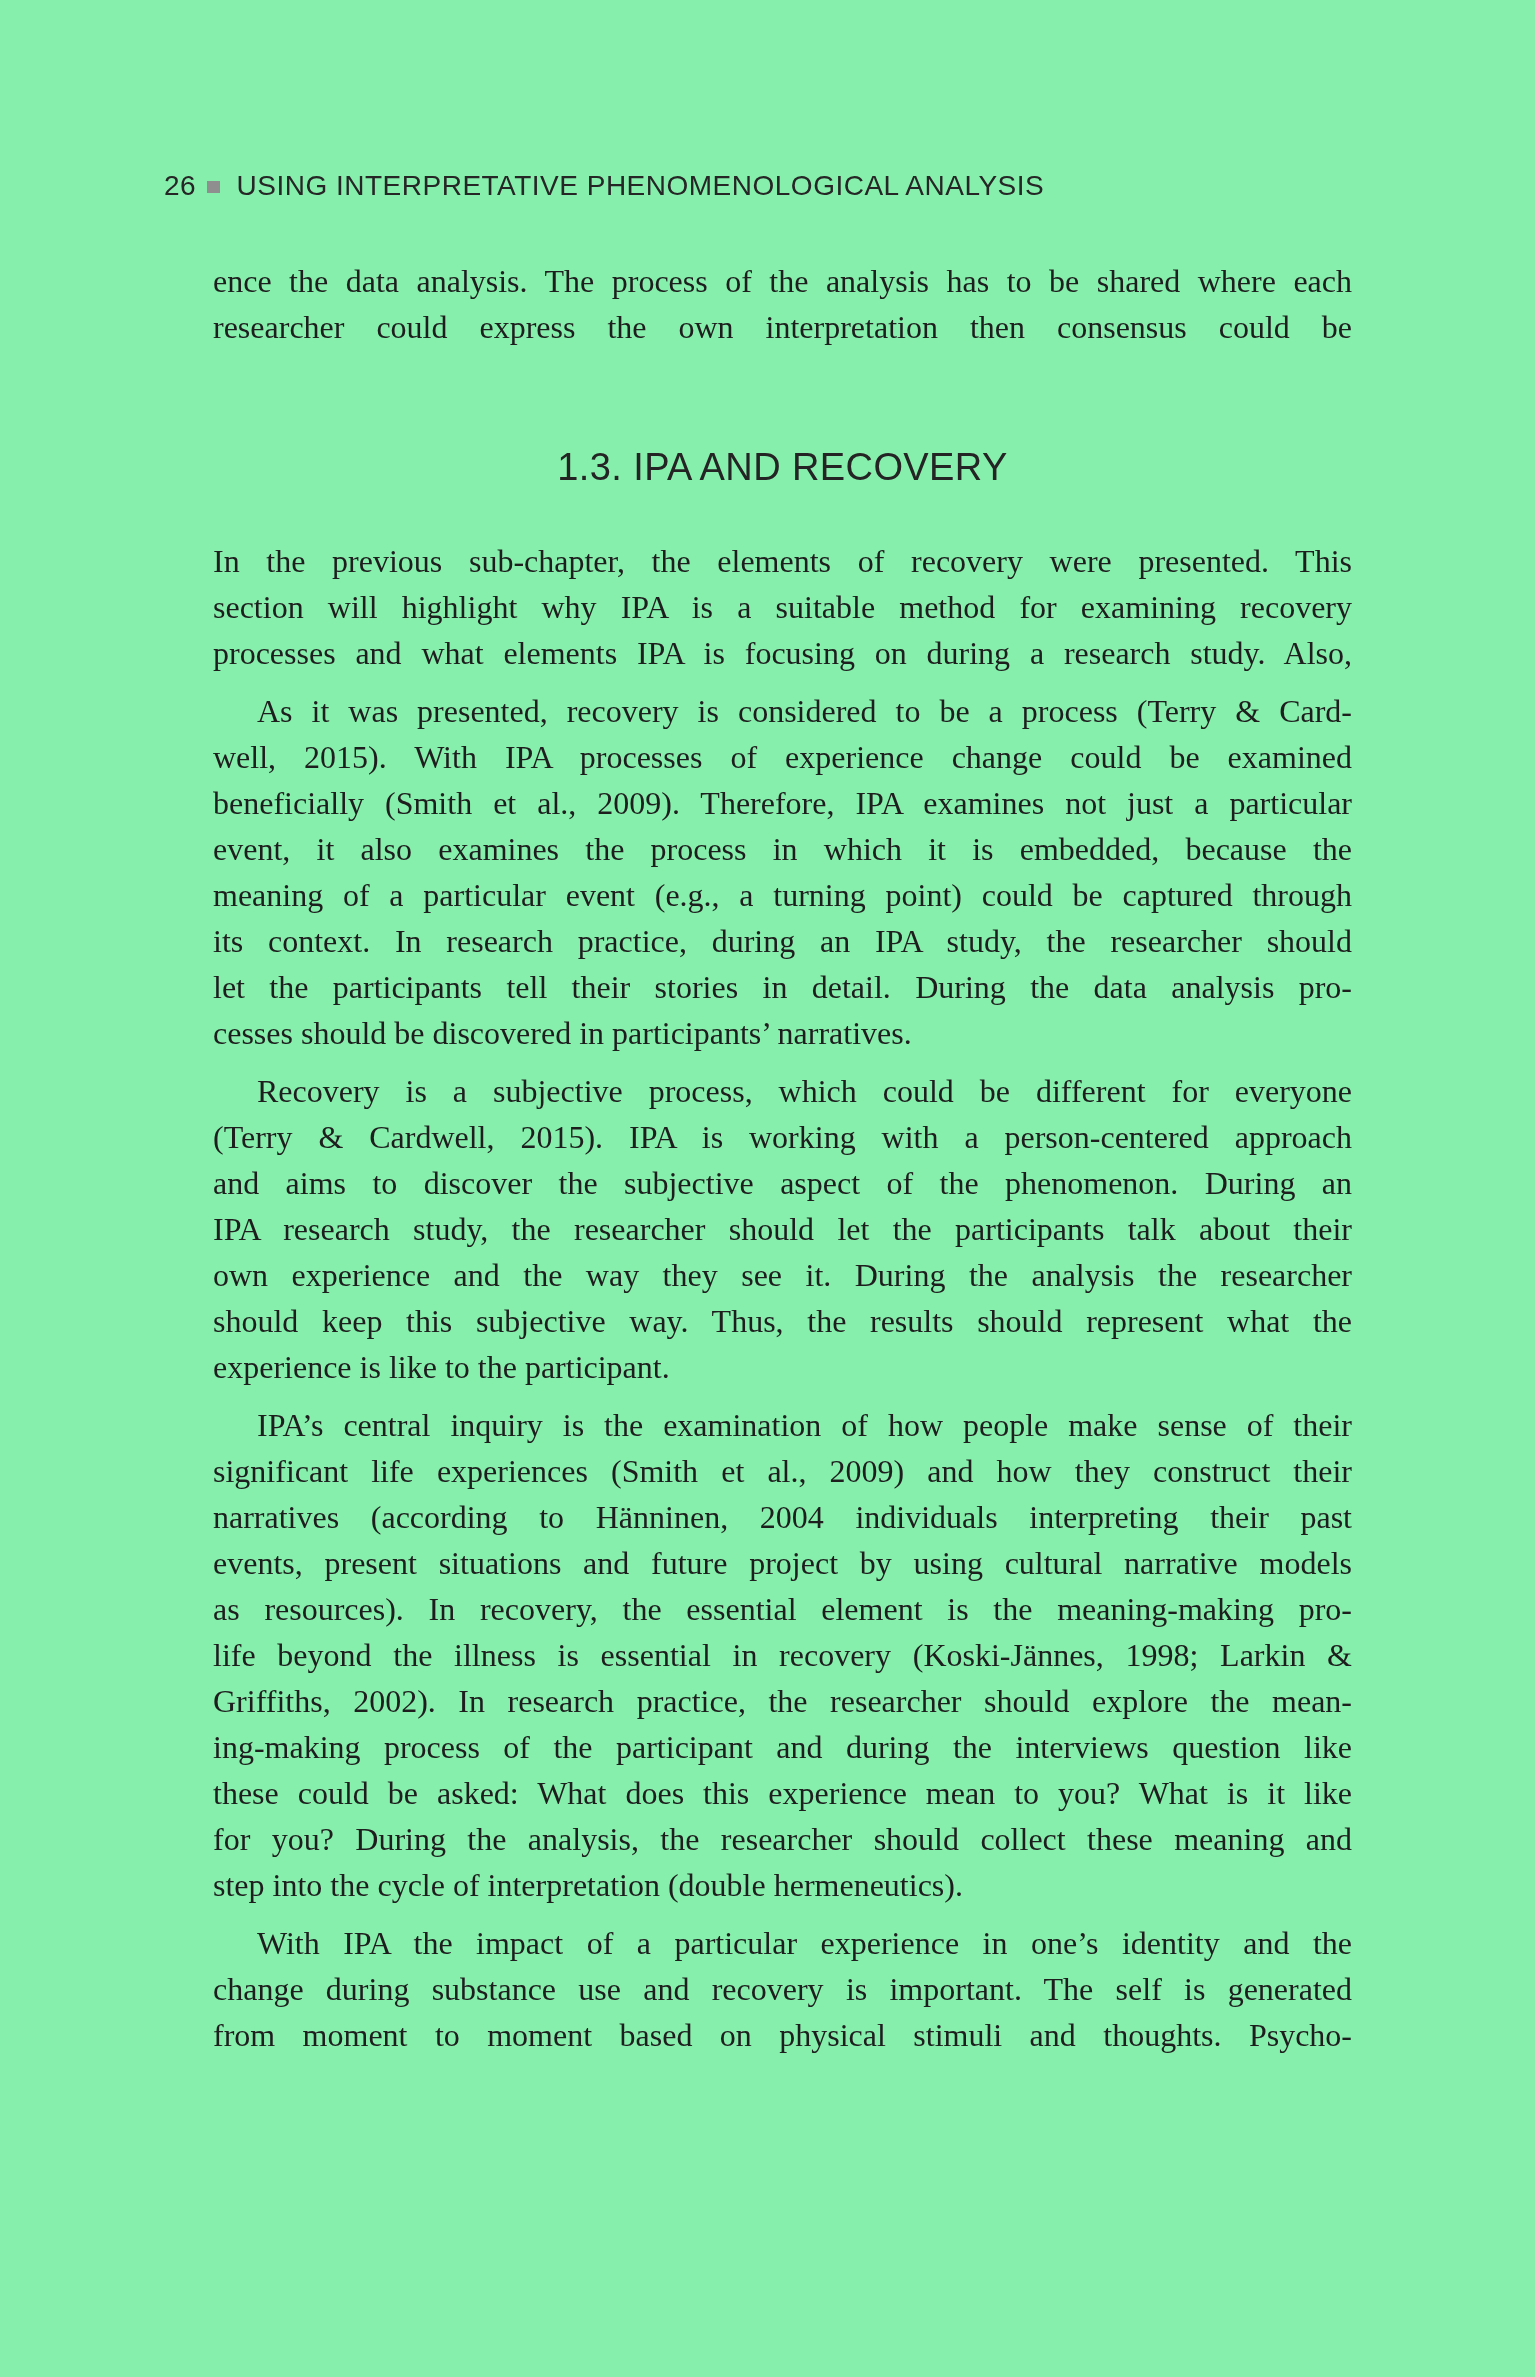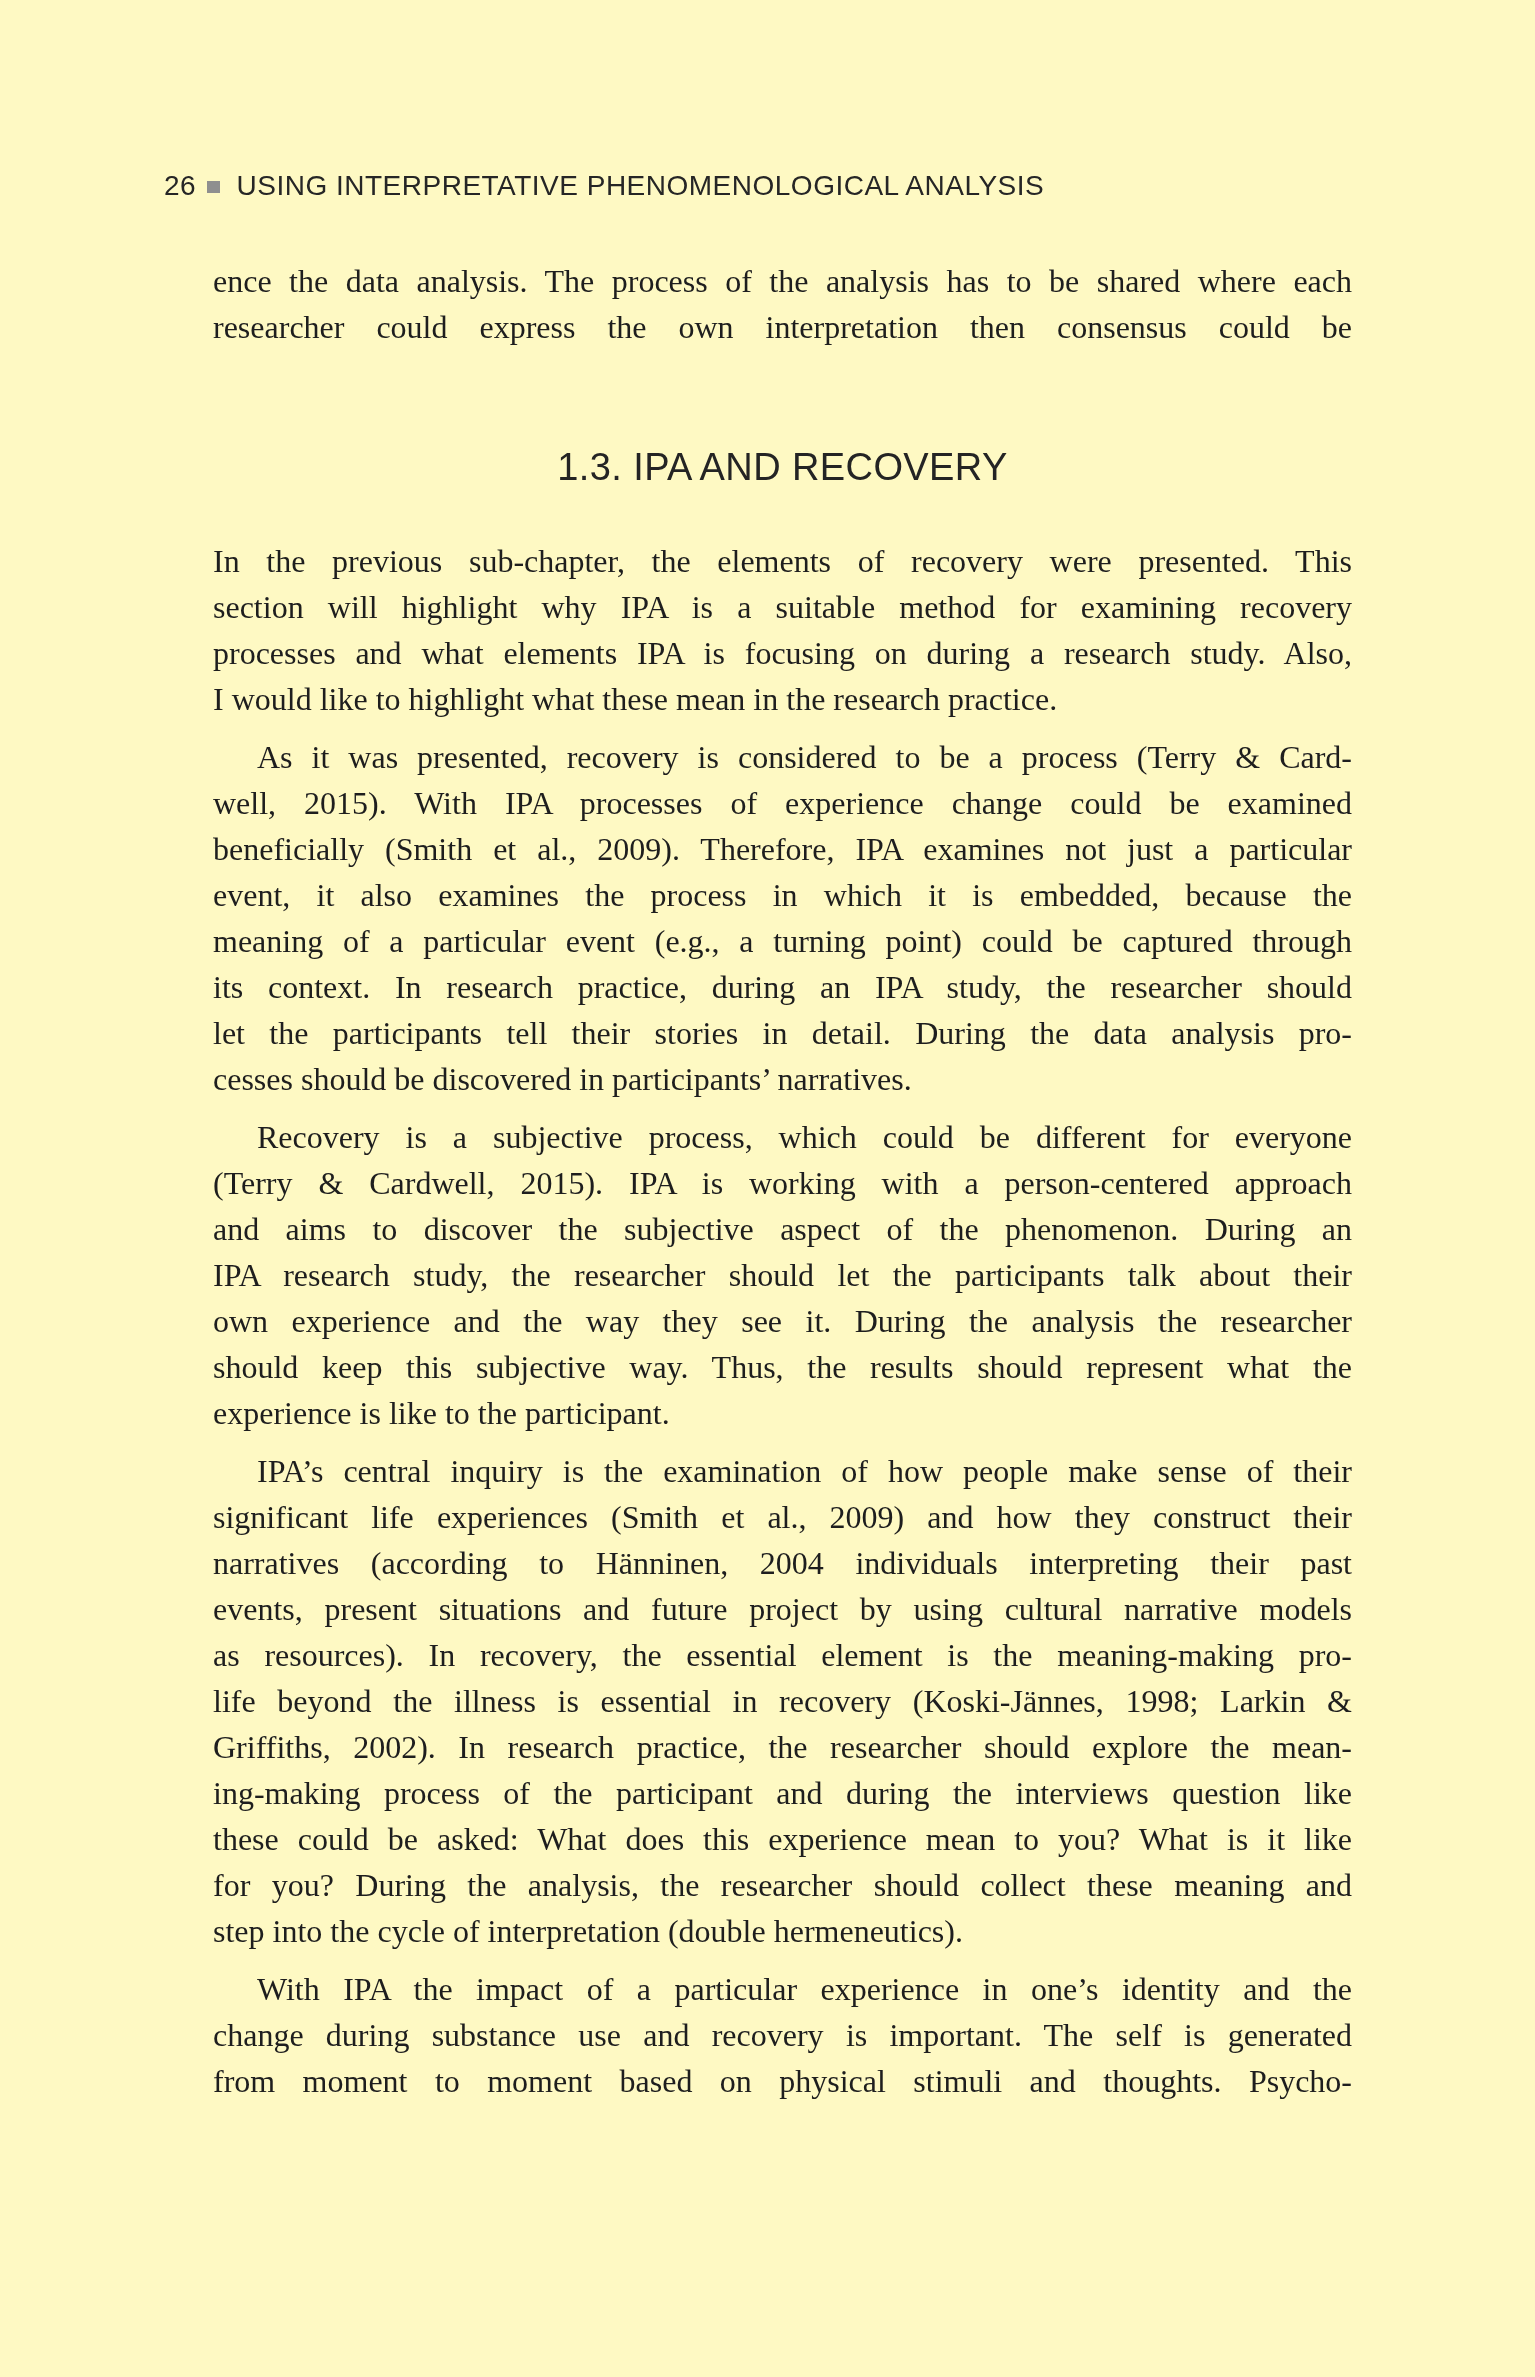--- a/index.html
+++ b/index.html
@@ -1,20 +1,20 @@
 <!DOCTYPE html>
 <html style="font-size:13.4px"><head>
 <meta charset="utf-8">
 <style>
   html, body { margin: 0; padding: 0; background: #e9e9e9; }
   .page {
     position: relative;
     width: 1535px;
     height: 2377px;
-    background: #fef9c3;
+    background: #86efac;
     overflow: hidden;
     font-family: "Liberation Serif", serif;
     color: #1e1e1e;
   }
 
   
   .running-head {
     position: absolute;
     left: 164px;
     top: 171px;
@@ -83,21 +83,20 @@
       <span class="ln">ence the data analysis. The process of the analysis has to be shared where each</span>
       <span class="ln">researcher could express the own interpretation then consensus could be</span>
     </p>
 
     <h2 class="heading">1.3. IPA AND RECOVERY</h2>
 
     <p class="para">
       <span class="ln">In the previous sub-chapter, the elements of recovery were presented. This</span>
       <span class="ln">section will highlight why IPA is a suitable method for examining recovery</span>
       <span class="ln">processes and what elements IPA is focusing on during a research study. Also,</span>
-      <span class="ln ll">I would like to highlight what these mean in the research practice.</span>
     </p>
 
     <p class="para indent">
       <span class="ln">As it was presented, recovery is considered to be a process (Terry &amp; Card-</span>
       <span class="ln">well, 2015). With IPA processes of experience change could be examined</span>
       <span class="ln">beneficially (Smith et al., 2009). Therefore, IPA examines not just a particular</span>
       <span class="ln">event, it also examines the process in which it is embedded, because the</span>
       <span class="ln">meaning of a particular event (e.g., a turning point) could be captured through</span>
       <span class="ln">its context. In research practice, during an IPA study, the researcher should</span>
       <span class="ln">let the participants tell their stories in detail. During the data analysis pro-</span>

